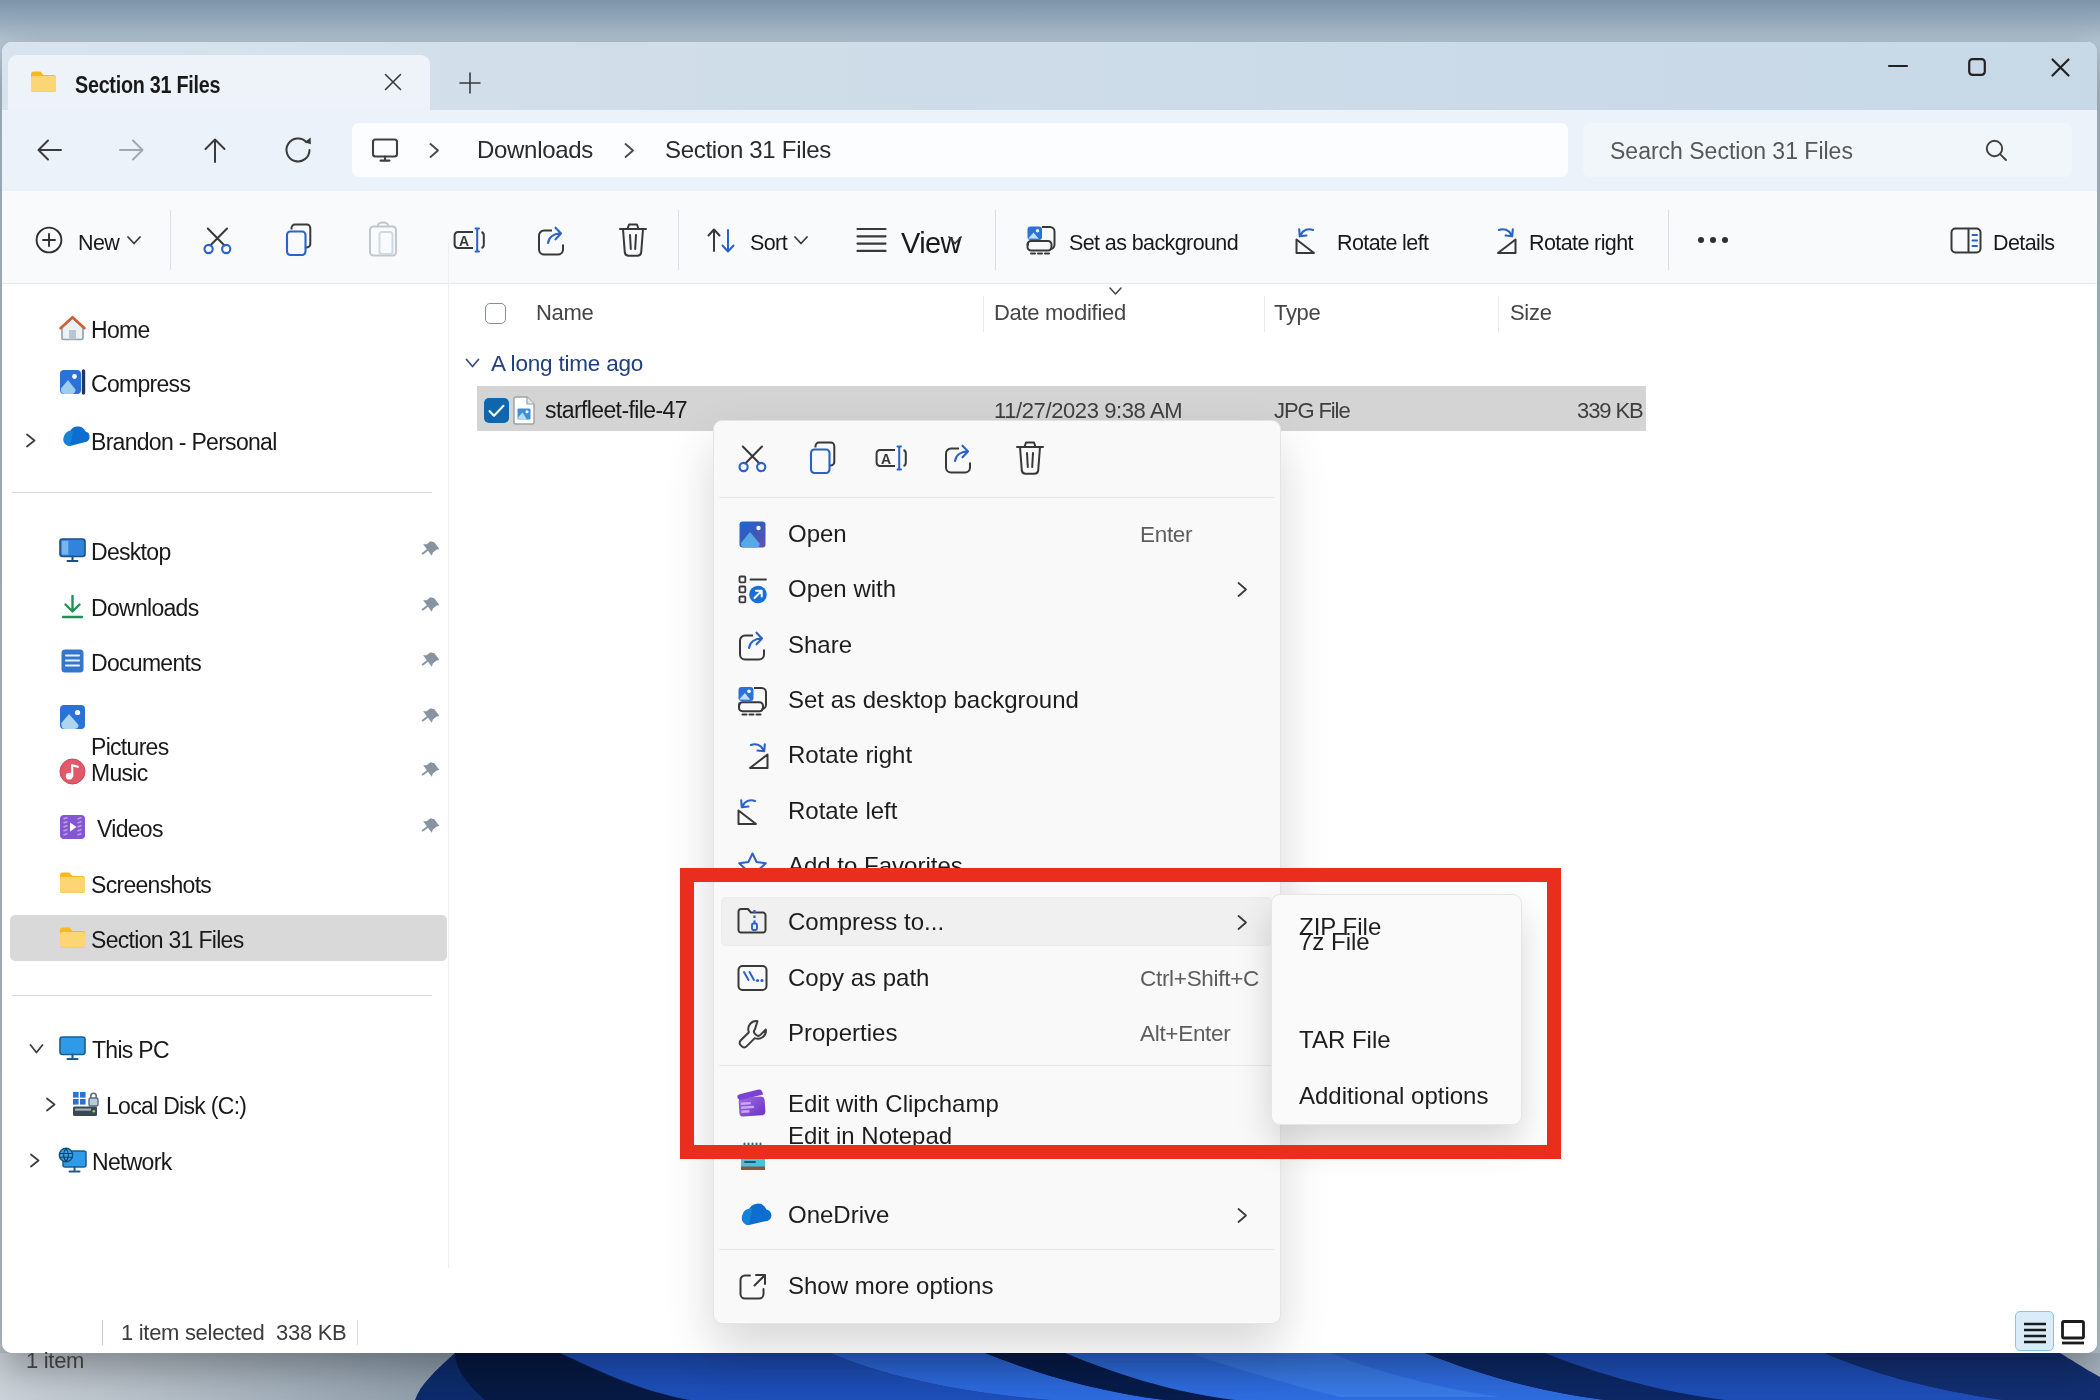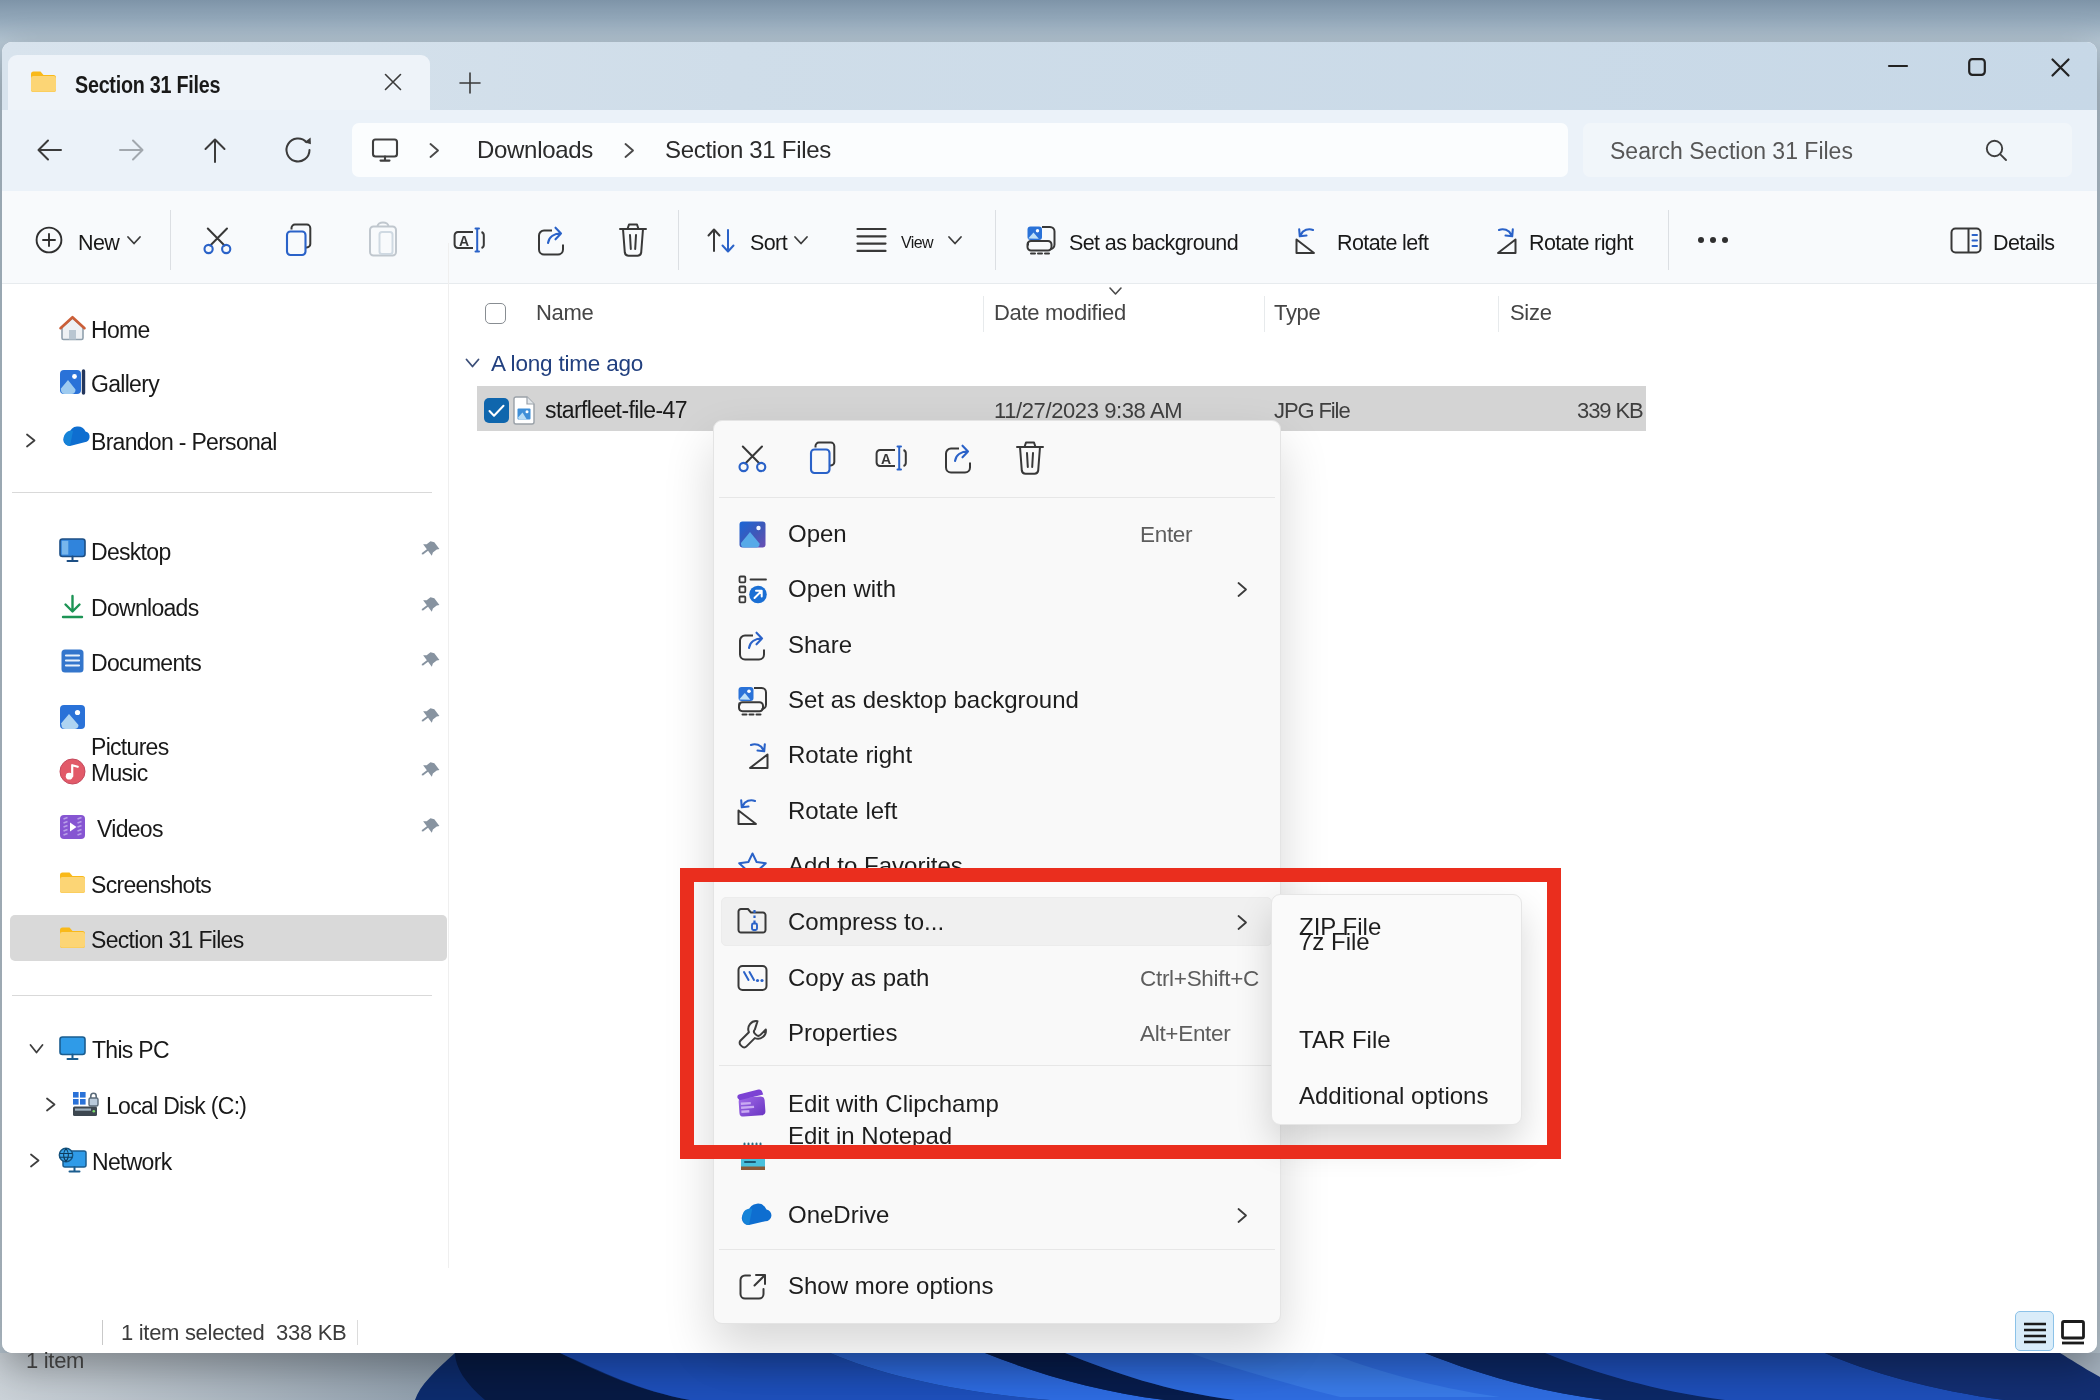--- a/index.html
+++ b/index.html
@@ -158,21 +158,21 @@
     <path d="M8 25 V4 M2.5 9.5 L8 3.5 L13.5 9.5" fill="none" stroke="#383838" stroke-width="2" stroke-linecap="round" stroke-linejoin="round"></path>
     <path d="M22 4 V25 M16.5 19.5 L22 25.5 L27.5 19.5" fill="none" stroke="#2a62c8" stroke-width="2" stroke-linecap="round" stroke-linejoin="round"></path>
   </svg>
   <div class="txt" style="left:750px;top:229px;font-size:21.5px;letter-spacing:-0.6px;">Sort</div>
   <svg class="abs" style="left:793px;top:235px" width="16" height="11" viewBox="0 0 16 11">
       <path d="M2 2 L8 8.5 L14 2" stroke="#3c3c3c" stroke-width="1.8" fill="none" stroke-linecap="round" stroke-linejoin="round"></path>
     </svg>
   <svg class="abs" style="left:856px;top:227px" width="31" height="26" viewBox="0 0 31 26">
       <path d="M1.5 2 H29.5 M1.5 9.3 H29.5 M1.5 16.6 H29.5 M1.5 23.9 H29.5" stroke="#383838" stroke-width="2.2" stroke-linecap="round"></path>
     </svg>
-  <div class="txt" style="left:901px;top:229px;font-size:16px;letter-spacing:-0.6px;">View</div>
+  <div class="txt" style="left:901px;top:229px;font-size:29px;letter-spacing:-0.6px;">View</div>
   <svg class="abs" style="left:947px;top:235px" width="16" height="11" viewBox="0 0 16 11">
       <path d="M2 2 L8 8.5 L14 2" stroke="#3c3c3c" stroke-width="1.8" fill="none" stroke-linecap="round" stroke-linejoin="round"></path>
     </svg>
   <div class="vline" style="left:995px;top:210px;height:60px;"></div>
   <svg class="abs" style="left:1026px;top:225px" width="30" height="31" viewBox="0 0 30 31">
     <path d="M16 2 h8 a4.5 4.5 0 0 1 4.5 4.5 v13 a4.5 4.5 0 0 1-4.5 4.5 M2 17 v3.5" fill="none" stroke="#383838" stroke-width="2"></path>
     <path d="M1.5 22 a3.5 3.5 0 0 0 3.5 3.5 h17 a3.5 3.5 0 0 0 3.5-3.5 l0-2.5 a3.5 3.5 0 0 0-3.5-3.5 l-17 0 a3.5 3.5 0 0 0-3.5 3.5 z M5 28.5 h4 M12 28.5 h4 M19 28.5 h4" fill="none" stroke="#383838" stroke-width="2" stroke-linecap="round"></path>
     <rect x="1.5" y="1.5" width="14.5" height="13.5" rx="3" fill="#2a72d8"></rect>
     <circle cx="11.5" cy="5.8" r="1.7" fill="#fff"></circle>
     <path d="M2.2 13.5 L7.5 7.5 L12.8 13.7 z" fill="#bee0f7"></path>
@@ -210,21 +210,21 @@
     <path d="M1.5 13.2 L13.5 2.2 L25.5 13.2" fill="none" stroke="#cb5f38" stroke-width="2.6" stroke-linecap="round" stroke-linejoin="round"></path>
     <rect x="10" y="15" width="7" height="9.5" fill="#b9c6d1"></rect>
   </svg>
   <div class="txt" style="left:91px;top:316px;font-size:23px;letter-spacing:-0.7px;">Home</div>
   <svg class="abs" style="left:59px;top:369px" width="27" height="26" viewBox="0 0 27 26">
     <rect x="1" y="1" width="21" height="24" rx="4" fill="#2a72d8"></rect>
     <circle cx="15.5" cy="7.5" r="2.4" fill="#fff"></circle>
     <path d="M1.5 20 L9 11 L16.5 20.5 a4 4 0 0 1-4 4.5 h-6.5 a4 4 0 0 1-4-4.5 z" fill="#9ecbf0"></path>
     <path d="M24.5 2 v22" stroke="#23365c" stroke-width="3.4" stroke-linecap="round"></path>
   </svg>
-  <div class="txt" style="left:91px;top:370px;font-size:23px;letter-spacing:-0.7px;">Gallery</div>
+  <div class="txt" style="left:91px;top:370px;font-size:23px;letter-spacing:-0.7px;">Compress</div>
   <svg class="abs" style="left:24px;top:432px" width="13" height="17" viewBox="0 0 13 17">
       <path d="M3 2.5 L10.5 8.5 L3 14.5" stroke="#3f3f3f" stroke-width="1.8" fill="none" stroke-linecap="round" stroke-linejoin="round"></path>
     </svg>
   <svg class="abs" style="left:58px;top:427px" width="29" height="20" viewBox="0 0 29 20">
     <path d="M12 19 a6.5 6.5 0 0 1-0.5-13 a8.5 8.5 0 0 1 16-1.5 a5.5 5.5 0 0 1-1 10.8 z" fill="#0e6ed0"></path>
     <path d="M12 19 a6.5 6.5 0 0 1-6-8 a7 7 0 0 1 9-7" fill="#1583d8"></path>
   </svg>
   <div class="txt" style="left:91px;top:428px;font-size:23px;letter-spacing:-0.7px;">Brandon - Personal</div>
 
   <svg class="abs" style="left:59px;top:538px" width="27" height="25" viewBox="0 0 27 25">

